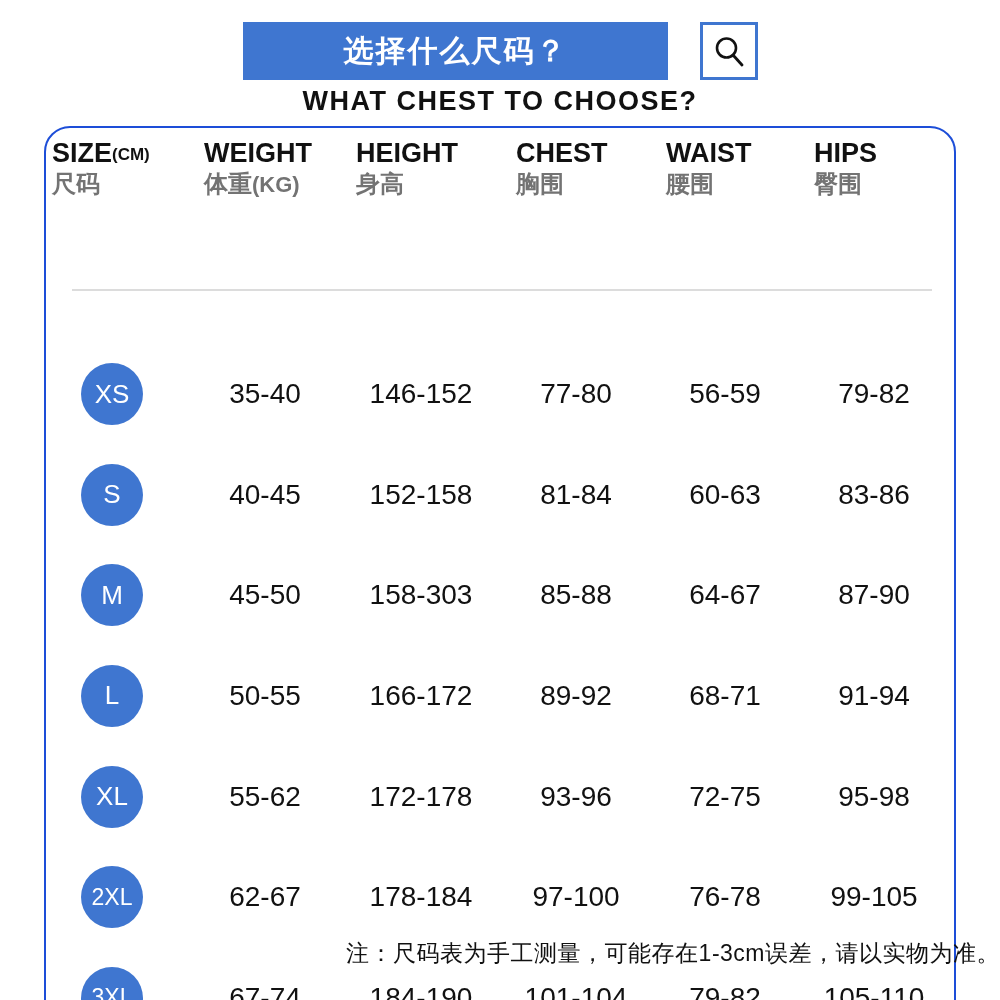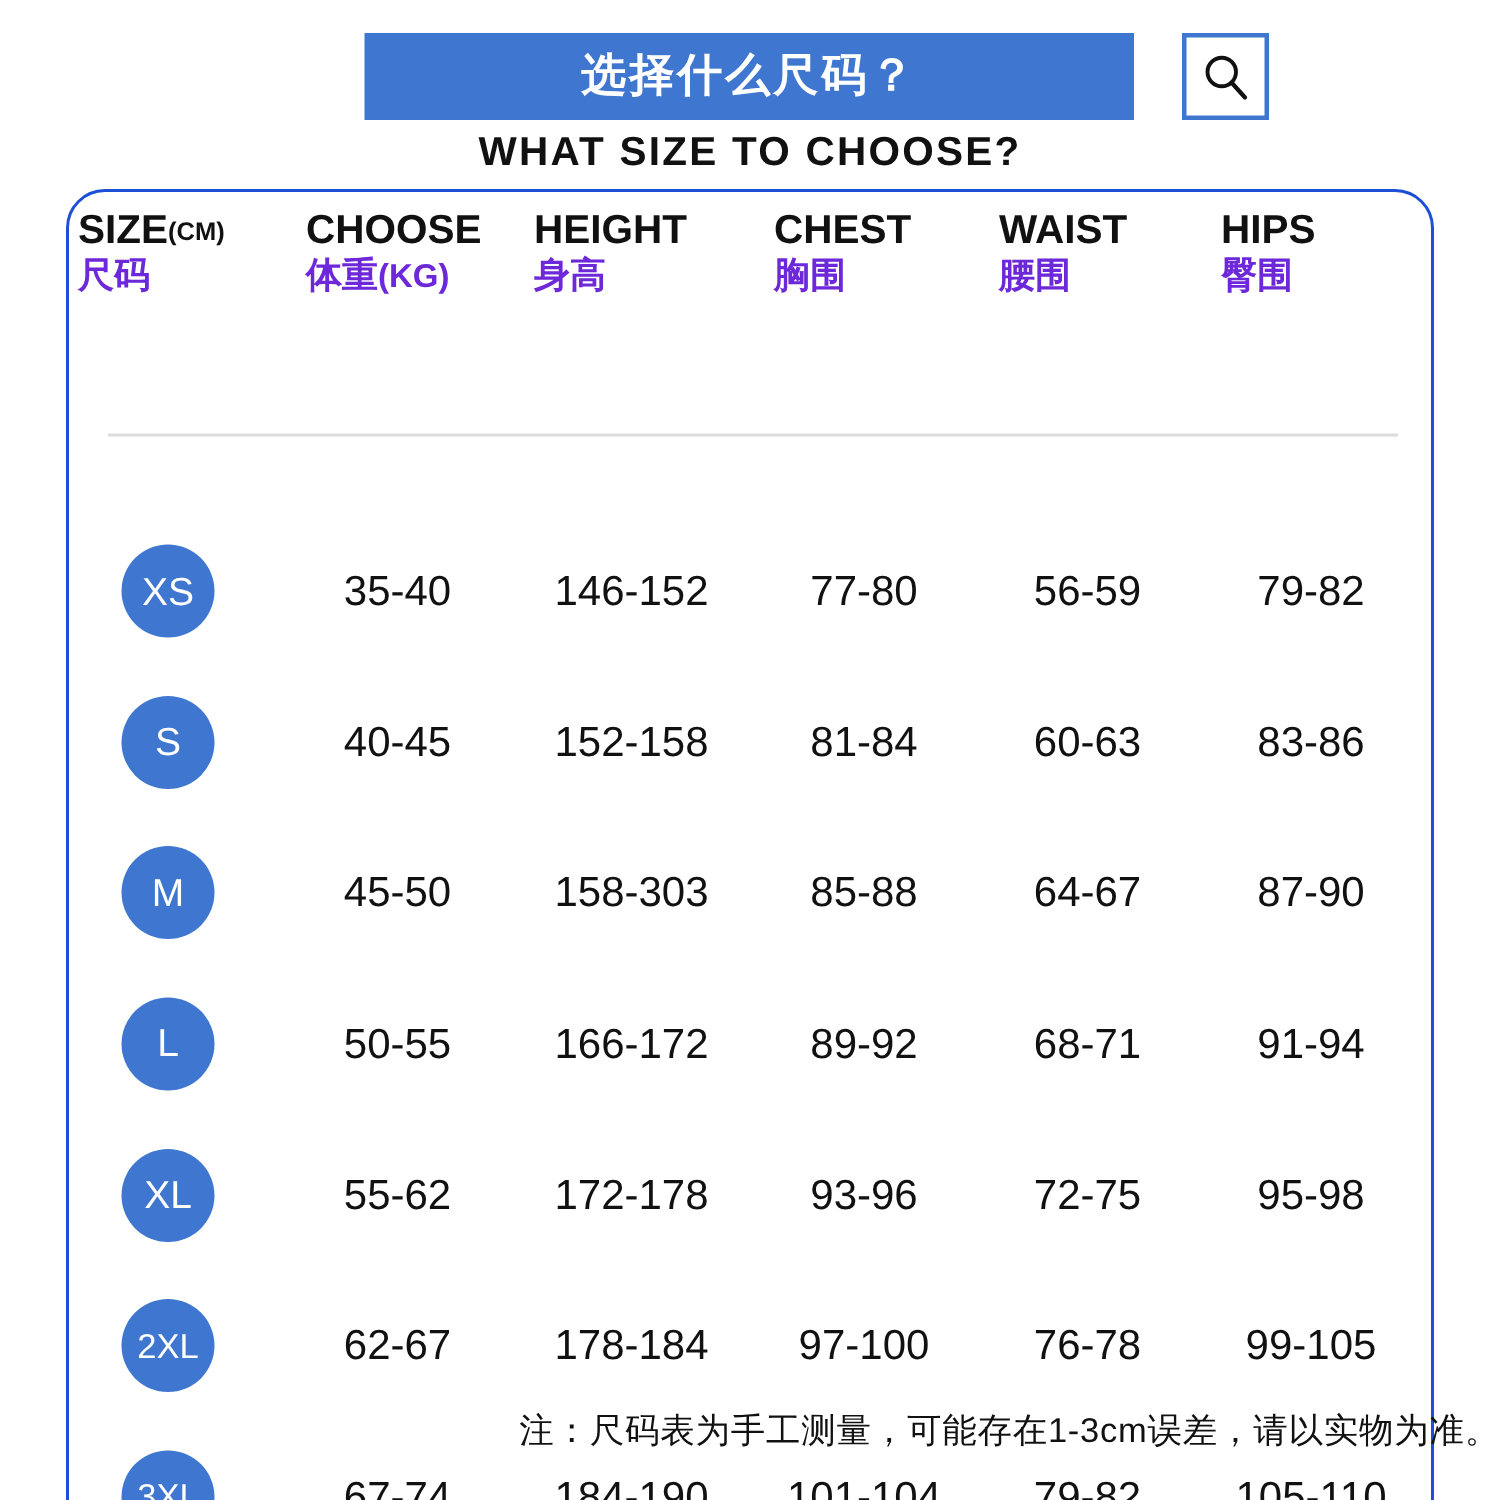--- a/index.html
+++ b/index.html
@@ -19,21 +19,21 @@
     width: 1000px;
     height: 1000px;
     box-sizing: border-box;
   }
 
   
   .header {
     position: absolute;
     left: 243px;
     top: 22px;
-    width: 603px;
+    width: 515px;
     height: 58px;
     display: flex;
     align-items: stretch;
     gap: 32px;
   }
   .header-banner {
     flex: 1 1 auto;
     background: #3f76d0;
     display: flex;
     align-items: center;
@@ -119,21 +119,21 @@
     white-space: nowrap;
   }
   .head-en .unit {
     font-size: 17px;
     font-weight: 700;
     vertical-align: 2px;
   }
   .head-cn {
     font-size: 24px;
     font-weight: 700;
-    color: #6d28d9;
+    color: #737373;
     line-height: 1.25;
     white-space: nowrap;
   }
   .head-cn .unit {
     font-size: 22px;
     font-weight: 700;
   }
   thead tr {
     height: 108px;
   }
@@ -204,21 +204,21 @@
       <span class="header-banner-text">选择什么尺码？</span>
     </div>
     <div class="header-search">
       <svg class="search-icon" width="34" height="34" viewBox="0 0 34 34">
         <circle cx="14.5" cy="14" r="9.5" fill="none" stroke="#111111" stroke-width="2.6"></circle>
         <line x1="21" y1="21" x2="30" y2="31" stroke="#111111" stroke-width="2.8" stroke-linecap="round"></line>
       </svg>
     </div>
   </div>
 
-  <div class="subtitle">WHAT SIZE TO CHOOSE?</div>
+  <div class="subtitle">WHAT CHEST TO CHOOSE?</div>
 
   <div class="card">
     <table class="table">
       <colgroup>
         <col class="c-size">
         <col class="c-weight">
         <col class="c-height">
         <col class="c-chest">
         <col class="c-waist">
         <col class="c-hips">
@@ -226,21 +226,21 @@
       <thead>
         <tr>
           <th>
             <div class="head-cell">
               <div class="head-en"><span>SIZE</span><span class="unit">(CM)</span></div>
               <div class="head-cn"><span>尺码</span></div>
             </div>
           </th>
           <th>
             <div class="head-cell">
-              <div class="head-en"><span>CHOOSE</span></div>
+              <div class="head-en"><span>WEIGHT</span></div>
               <div class="head-cn"><span>体重</span><span class="unit">(KG)</span></div>
             </div>
           </th>
           <th>
             <div class="head-cell">
               <div class="head-en"><span>HEIGHT</span></div>
               <div class="head-cn"><span>身高</span></div>
             </div>
           </th>
           <th>

